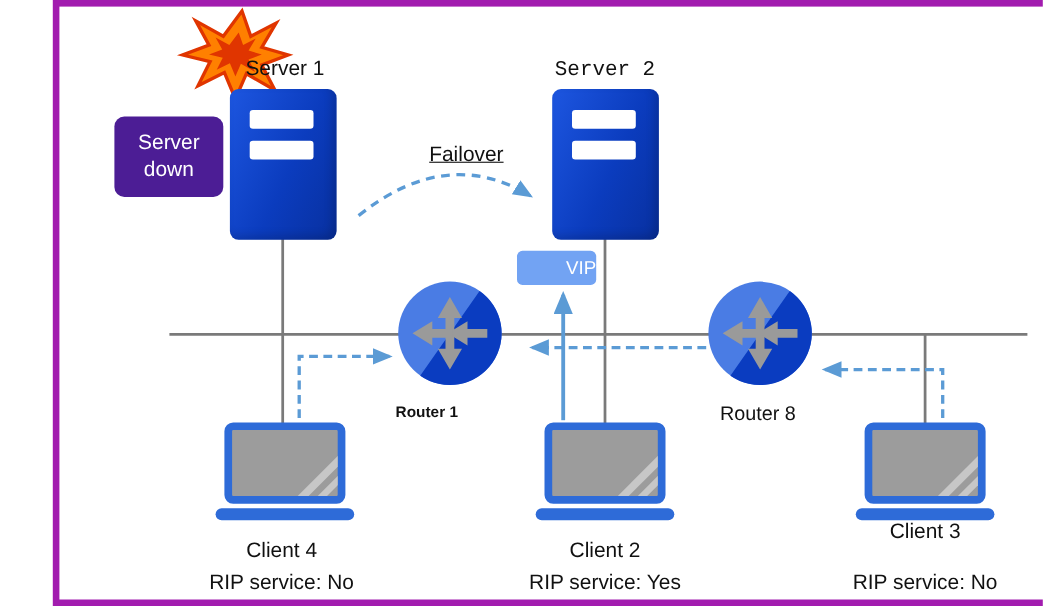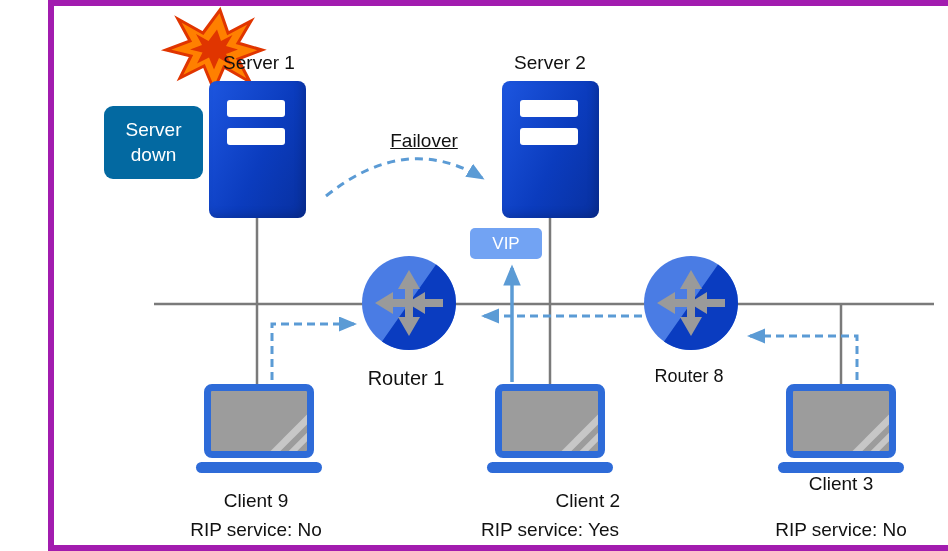--- a/index.html
+++ b/index.html
@@ -38,39 +38,39 @@
     background:#ffffff;border-radius:3px;
   }
   .server .slot.s1{top:19px;}
   .server .slot.s2{top:47px;}
 
   
   .badge-down{
     position:absolute;
     left:50px;top:100px;
     width:99px;height:73px;
-    background:#0369a1;
+    background:#4c1d95;
     border-radius:9px;
     color:#ffffff;
     font-size:19px;
     display:flex;align-items:center;justify-content:center;
     text-align:center;
     line-height:1.3;
     padding:0 8px;
     box-sizing:border-box;
   }
   .badge-vip{
     position:absolute;
     left:416px;top:222px;
     width:72px;height:31px;
     background:#72a3f3;
     border-radius:5px;
     color:#ffffff;
     font-size:17px;
-    display:flex;align-items:center;justify-content:center;
+    display:flex;align-items:center;justify-content:flex-end;
   }
 
   
   .laptop{position:absolute;width:126px;height:92px;}
   .laptop .screen{
     position:absolute;
     left:8px;top:0;
     width:110px;height:74px;
     box-sizing:border-box;
     border:7px solid #2e6bd8;
@@ -156,51 +156,51 @@
       </g>
     </g>
   </svg>
 
   <div class="lbl" style="left:145px;top:46px;width:120px;">Server 1</div>
   <div class="server" style="left:155px;top:75px;">
     <div class="slot s1"></div>
     <div class="slot s2"></div>
   </div>
 
-  <div class="lbl" style="left:436px;top:46px;width:120px;">Server 2</div>
+  <div class="lbl" style="left:436px;top:46px;width:120px;font-family:Liberation Mono, monospace;">Server 2</div>
   <div class="server" style="left:448px;top:75px;">
     <div class="slot s1"></div>
     <div class="slot s2"></div>
   </div>
 
   <div class="badge-down">
     <span>Server down</span>
   </div>
 
   <div class="lbl" style="left:315px;top:124px;width:110px;text-decoration:underline;">Failover</div>
 
   <div class="badge-vip">
     <span>VIP</span>
   </div>
 
-  <div class="lbl" style="left:302px;top:360px;width:100px;font-size:20px;">Router 1</div>
+  <div class="lbl" style="left:284px;top:360px;width:100px;font-size:14px;font-weight:bold;">Router 1</div>
   <div class="lbl" style="left:585px;top:360px;width:100px;font-size:18px;">Router 8</div>
 
   <div class="laptop" style="left:142px;top:378px;">
     <div class="screen"></div>
     <div class="base"></div>
   </div>
-  <div class="lbl" style="left:132px;top:484px;width:140px;">Client 9</div>
+  <div class="lbl" style="left:132px;top:484px;width:140px;">Client 4</div>
   <div class="lbl" style="left:102px;top:513px;width:200px;">RIP service: No</div>
 
   <div class="laptop" style="left:433px;top:378px;">
     <div class="screen"></div>
     <div class="base"></div>
   </div>
-  <div class="lbl" style="left:426px;top:484px;width:140px;text-align:right;">Client 2</div>
+  <div class="lbl" style="left:426px;top:484px;width:140px;">Client 2</div>
   <div class="lbl" style="left:396px;top:513px;width:200px;text-align:center;">RIP service: Yes</div>
 
   <div class="laptop" style="left:724px;top:378px;">
     <div class="screen"></div>
     <div class="base"></div>
   </div>
   <div class="lbl" style="left:717px;top:467px;width:140px;text-align:center;">Client 3</div>
   <div class="lbl" style="left:687px;top:513px;width:200px;">RIP service: No</div>
 
 </div>

